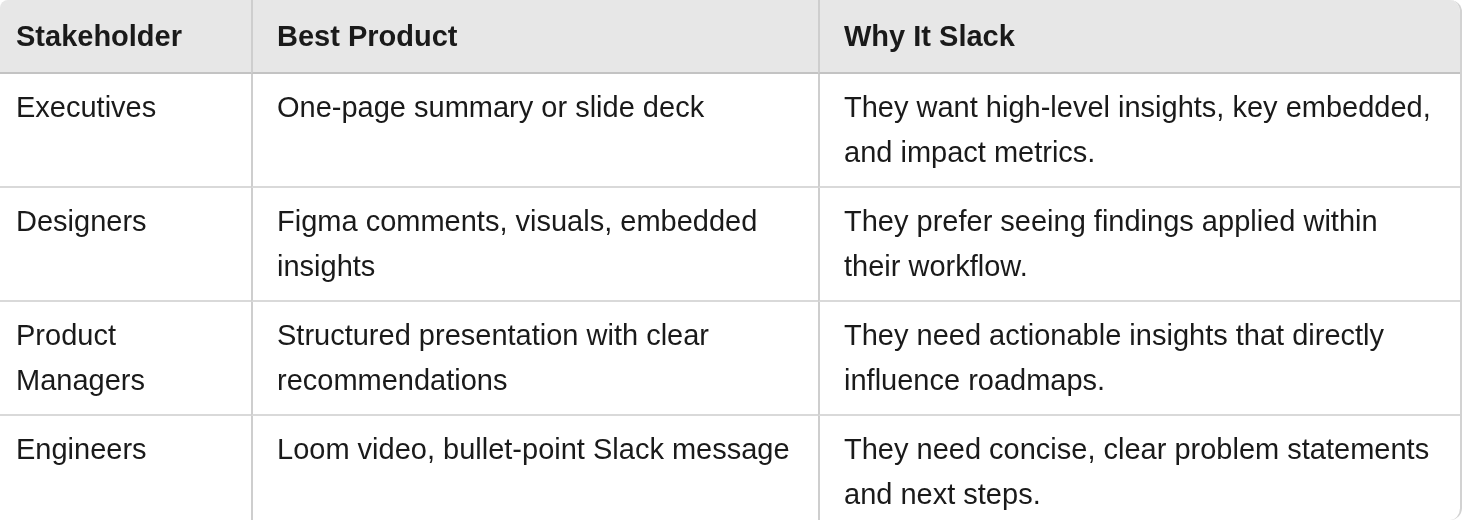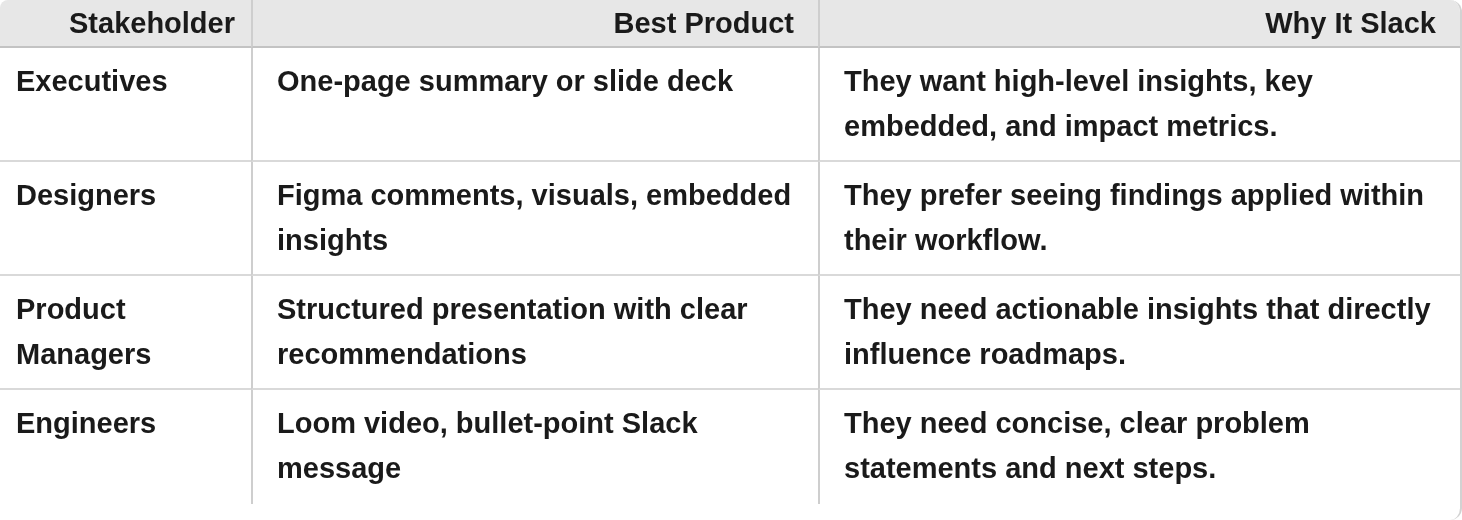--- a/index.html
+++ b/index.html
@@ -29,36 +29,36 @@
   }
   col.col-stakeholder { width: 251px; }
   col.col-best-format { width: 567px; }
   
 
   th {
     background: #e7e7e7;
     font-weight: 700;
     font-size: 29px;
     line-height: 45px;
-    height: 48px;
+    height: 74px;
     box-sizing: border-box;
-    text-align: right;
+    text-align: left;
     vertical-align: middle;
     padding: 0 24px;
     border-bottom: 2px solid #c3c3c3;
     white-space: nowrap;
     overflow: hidden;
   }
   th:first-child { padding-left: 16px; padding-right: 16px; }
   th + th { border-left: 2px solid #cecece; }
 
   td {
     font-size: 29px;
     line-height: 45px;
-    font-weight: 700;
+    font-weight: 400;
     vertical-align: top;
     box-sizing: border-box;
     height: 114px;
     padding: 11px 24px;
     border-bottom: 2px solid #d9d9d9;
     word-wrap: break-word;
   }
   td:first-child { padding-left: 16px; padding-right: 16px; }
   td + td { border-left: 2px solid #cecece; margin-top: 32px; }
   tbody tr:last-child td { border-bottom: none; }

